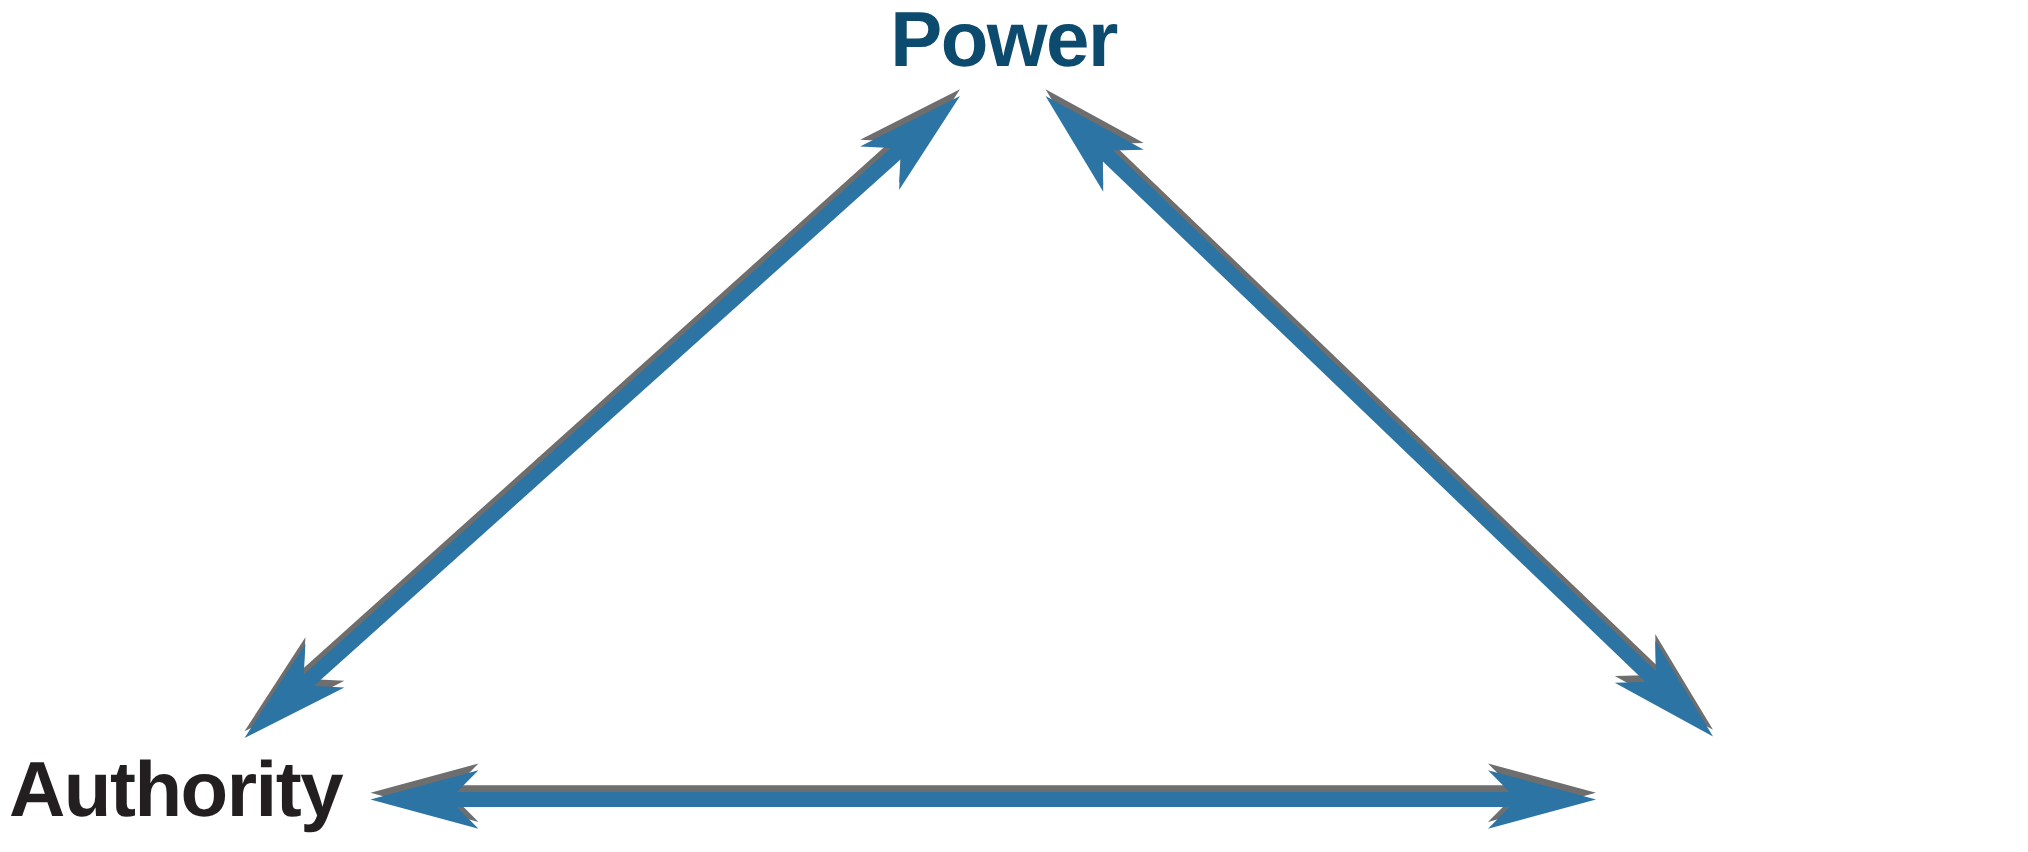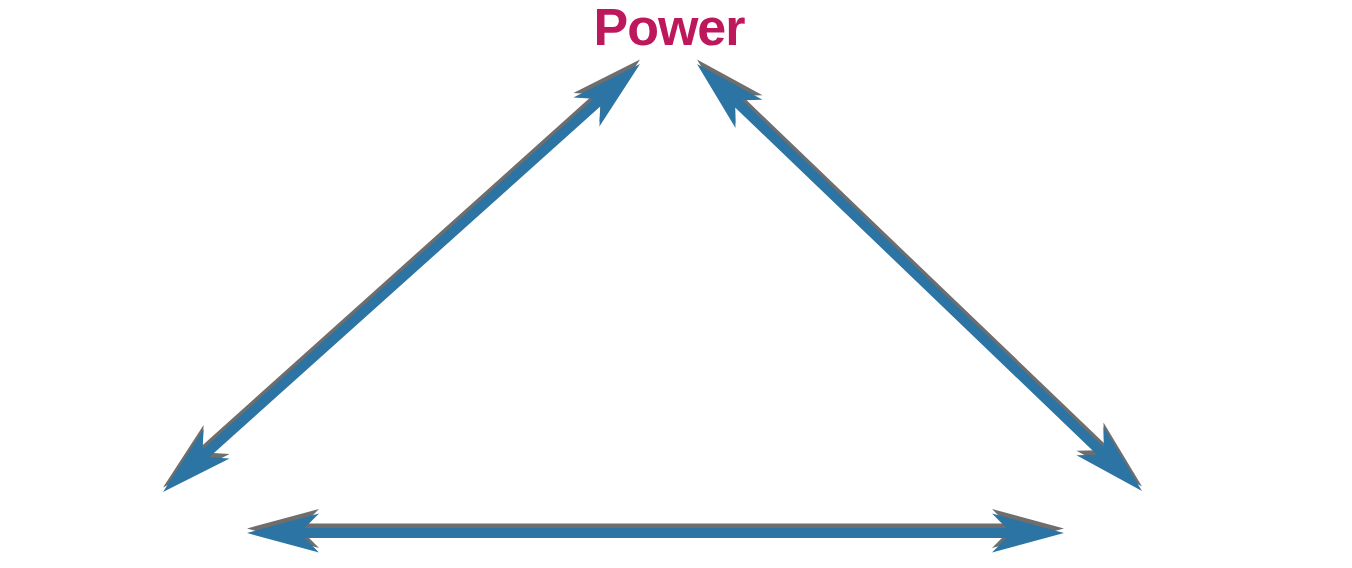--- a/index.html
+++ b/index.html
@@ -55,17 +55,18 @@
 
   <svg id="arrow-layer" viewBox="0 0 1352 568" xmlns="http://www.w3.org/2000/svg">
       <path d="M163.0,492.0L229.6,458.4L209.2,457.3L600.5,106.2L599.4,126.6L640.0,64.0L573.4,97.6L593.8,98.7L202.5,449.8L203.6,429.4Z" fill="#6e6e6e" transform="translate(0,-4.5)"></path>
       <path d="M163.0,492.0L229.6,458.4L209.2,457.3L600.5,106.2L599.4,126.6L640.0,64.0L573.4,97.6L593.8,98.7L202.5,449.8L203.6,429.4Z" fill="#2b74a4"></path>
       <path d="M697.0,64.0L735.5,127.9L735.1,107.5L1097.0,454.7L1076.5,455.2L1142.0,491.0L1103.5,427.1L1103.9,447.5L742.0,100.3L762.5,99.8Z" fill="#6e6e6e" transform="translate(0,-4.5)"></path>
       <path d="M697.0,64.0L735.5,127.9L735.1,107.5L1097.0,454.7L1076.5,455.2L1142.0,491.0L1103.5,427.1L1103.9,447.5L742.0,100.3L762.5,99.8Z" fill="#2b74a4"></path>
       <path d="M247.0,533.0L319.0,552.5L304.6,538.0L1006.4,538.0L992.0,552.5L1064.0,533.0L992.0,513.5L1006.4,528.0L304.6,528.0L319.0,513.5Z" fill="#6e6e6e" transform="translate(0,-4.5)"></path>
       <path d="M247.0,533.0L319.0,552.5L304.6,538.0L1006.4,538.0L992.0,552.5L1064.0,533.0L992.0,513.5L1006.4,528.0L304.6,528.0L319.0,513.5Z" fill="#2b74a4"></path>
     </svg>
 
-  <div class="node-label" id="label-power" style="color: #be185d;">Power</div>
+  <div class="node-label" id="label-power" style="color: #0c4a6e;">Power</div>
 
+  <div class="node-label" id="label-authority" style="color: rgb(35, 31, 32);">Authority</div>
 
 
 </div>
 
 </body></html>

